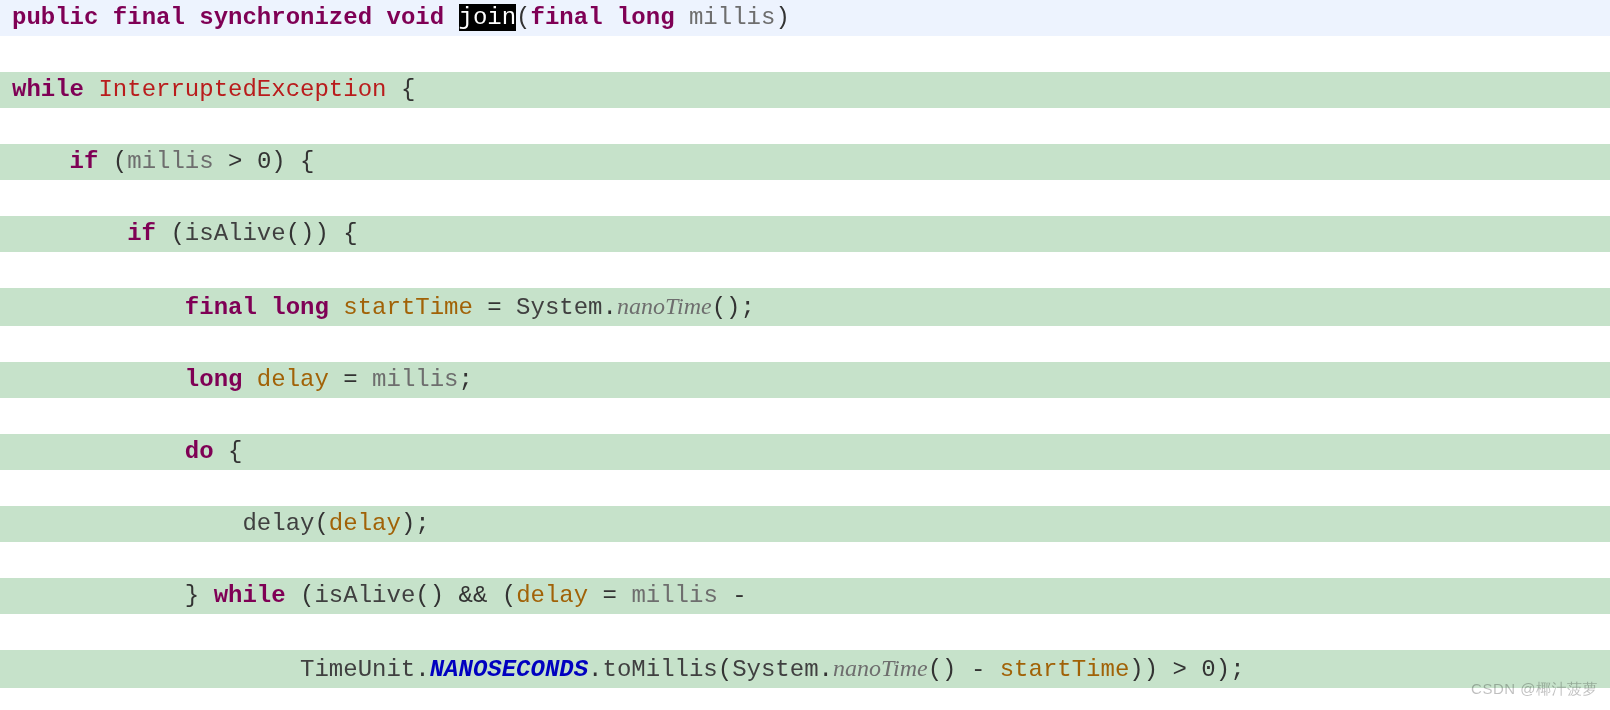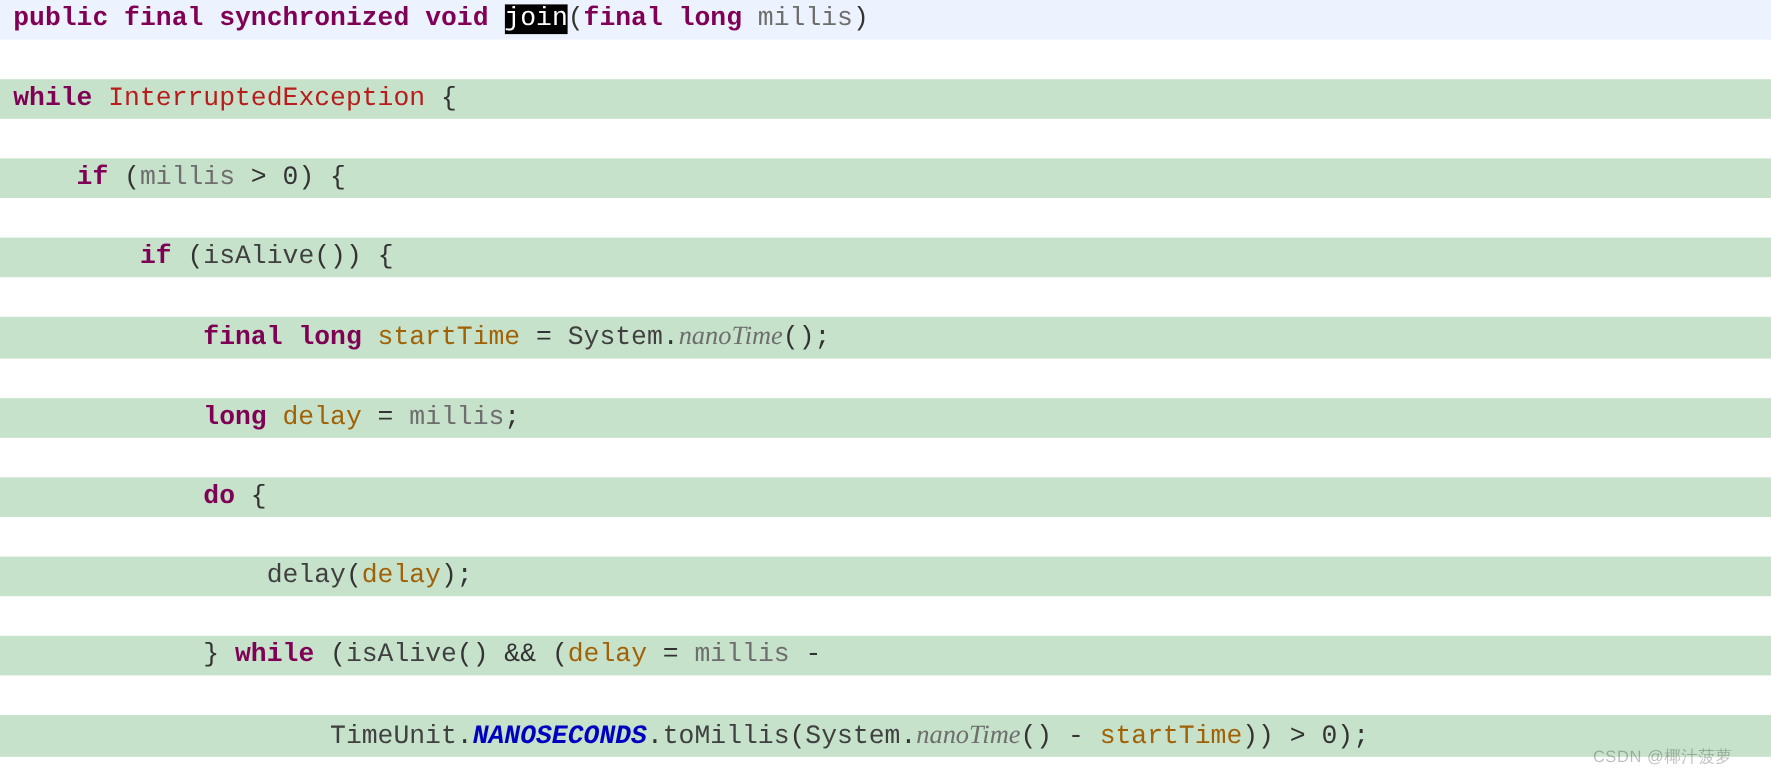--- a/index.html
+++ b/index.html
@@ -27,21 +27,21 @@
   .type { color: #b91c1c; }
   .name { color: #404040; }
   .param{ color: #6e6e6e; }
   .var  { color: #a16207; }
   .punc { color: #333; }
   .static-it { color: #0000c0; font-style: italic; font-weight: bold; }
   .call-it   { color: #6e6e6e; font-style: italic; font-family: Liberation Serif, serif; }
   .hl { background:#000000; color:#fff; }
   .watermark {
     position: absolute;
-    right: 35px;
+    right: 12px;
     bottom: 10px;
     font-size: 15px;
     color: rgba(0,0,0,0.25);
     font-family: sans-serif;
     letter-spacing: 0.5px;
     margin-left: 20px;
   }
 </style>
 </head>
 <body>

